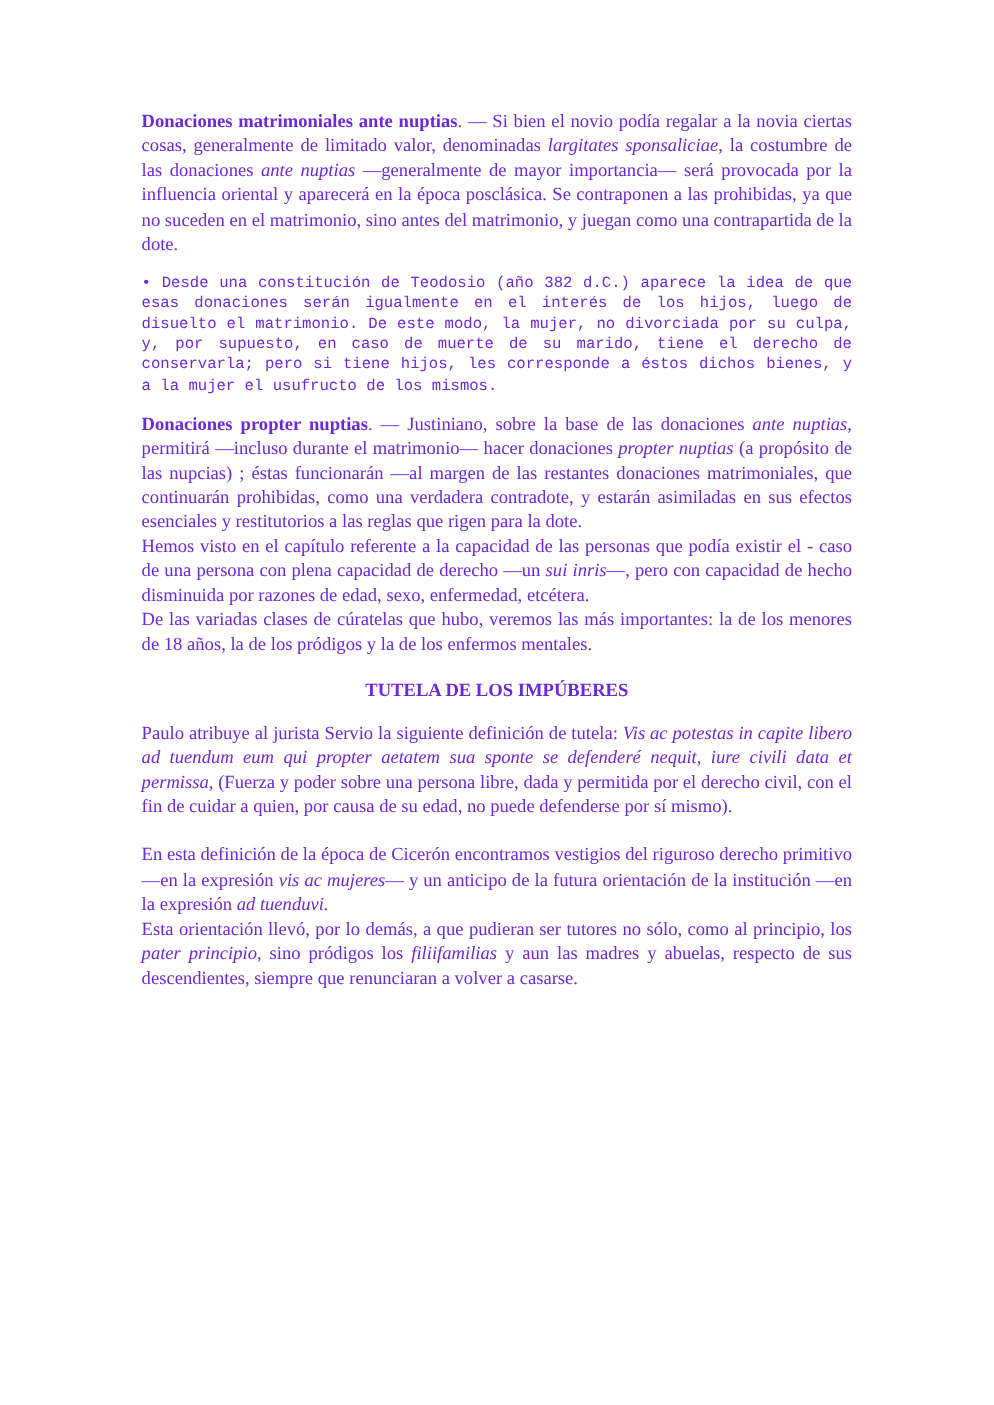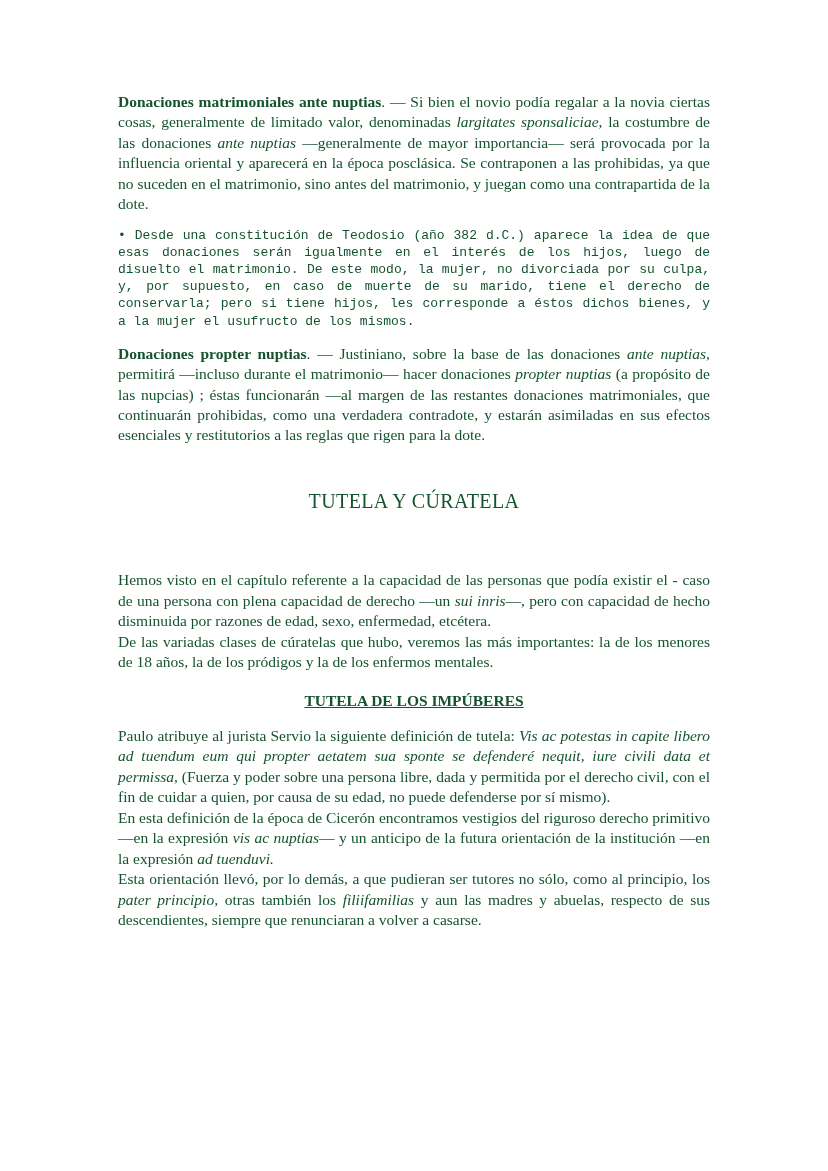--- a/index.html
+++ b/index.html
@@ -6,76 +6,74 @@
     margin: 0;
     padding: 0;
     background: #ffffff;
   }
   .page {
     width: 828px;
     height: 1171px;
     box-sizing: border-box;
     padding: 92px 118px 0 118px;
     background: #ffffff;
-    color: #14532d;
+    color: #6d28d9;
     font-family: "Liberation Serif", "DejaVu Serif", serif;
     font-size: 15.5px;
     line-height: 1.32;
     overflow: hidden;
   }
   p {
     margin: 0;
     text-align: justify;
   }
   .mb-sm { margin-bottom: 12px; }
-  .mb-lg { }
+  .mb-lg { margin-bottom: 20px; }
   .note {
     font-size: 13px;
     line-height: 1.32;
     margin-bottom: 14px;
     font-family: Liberation Mono, monospace;
   }
   .b { font-weight: bold; }
   .i { font-style: italic; }
   .h-main {
     font-size: 20px;
     font-weight: 400;
     text-align: center;
     letter-spacing: 0.4px;
     margin: 42px 0 56px 0;
   }
   .h-sub {
     font-size: 15.5px;
     font-weight: bold;
     text-align: center;
     margin: 18px 0 15px 0;
-    text-decoration: underline;
   }
 </style>
 </head>
 <body>
 
 <div class="page">
 
   <p class="mb-sm"><span class="b">Donaciones matrimoniales ante nuptias</span><span>. — Si bien el novio podía regalar a la novia ciertas cosas, generalmente de limitado valor, denominadas </span><span class="i">largitates sponsaliciae,</span><span> la costumbre de las donaciones </span><span class="i">ante nuptias</span><span> —generalmente de mayor importancia— será provocada por la influencia oriental y aparecerá en la época posclásica. Se contraponen a las prohibidas, ya que no suceden en el matrimonio, sino antes del matrimonio, y juegan como una contrapartida de la dote.</span></p>
 
   <p class="note">• Desde una constitución de Teodosio (año 382 d.C.) aparece la idea de que esas donaciones serán igualmente en el interés de los hijos, luego de disuelto el matrimonio. De este modo, la mujer, no divorciada por su culpa, y, por supuesto, en caso de muerte de su marido, tiene el derecho de conservarla; pero si tiene hijos, les corresponde a éstos dichos bienes, y a la mujer el usufructo de los mismos.</p>
 
   <p><span class="b">Donaciones propter nuptias</span><span>. — Justiniano, sobre la base de las donaciones </span><span class="i">ante nuptias,</span><span> permitirá —incluso durante el matrimonio— hacer donaciones </span><span class="i">propter nuptias</span><span> (a propósito de las nupcias) ; éstas funcionarán —al margen de las restantes donaciones matrimoniales, que continuarán prohibidas, como una verdadera contradote, y estarán asimiladas en sus efectos esenciales y restitutorios a las reglas que rigen para la dote.</span></p>
 
-  <h1 class="h-main">TUTELA Y CÚRATELA</h1>
 
   <p><span>Hemos visto en el capítulo referente a la capacidad de las personas que podía existir el - caso de una persona con plena capacidad de derecho —un </span><span class="i">sui inris</span><span>—, pero con capacidad de hecho disminuida por razones de edad, sexo, enfermedad, etcétera.</span></p>
 
 
 
   <p>De las variadas clases de cúratelas que hubo, veremos las más importantes: la de los menores de 18 años, la de los pródigos y la de los enfermos mentales.</p>
 
 
   <h2 class="h-sub">TUTELA DE LOS IMPÚBERES</h2>
 
   <p class="mb-lg"><span>Paulo atribuye al jurista Servio la siguiente definición de tutela: </span><span class="i">Vis ac potestas in capite libero ad tuendum eum qui propter aetatem sua sponte se defenderé nequit, iure civili data et permissa,</span><span> (Fuerza y poder sobre una persona libre, dada y permitida por el derecho civil, con el fin de cuidar a quien, por causa de su edad, no puede defenderse por sí mismo).</span></p>
 
-  <p><span>En esta definición de la época de Cicerón encontramos vestigios del riguroso derecho primitivo —en la expresión </span><span class="i">vis ac nuptias</span><span>— y un anticipo de la futura orientación de la institución —en la expresión </span><span class="i">ad tuenduvi.</span></p>
+  <p><span>En esta definición de la época de Cicerón encontramos vestigios del riguroso derecho primitivo —en la expresión </span><span class="i">vis ac mujeres</span><span>— y un anticipo de la futura orientación de la institución —en la expresión </span><span class="i">ad tuenduvi.</span></p>
 
-  <p><span>Esta orientación llevó, por lo demás, a que pudieran ser tutores no sólo, como al principio, los </span><span class="i">pater principio,</span><span> otras también los </span><span class="i">filiifamilias</span><span> y aun las madres y abuelas, respecto de sus descendientes, siempre que renunciaran a volver a casarse.</span></p>
+  <p><span>Esta orientación llevó, por lo demás, a que pudieran ser tutores no sólo, como al principio, los </span><span class="i">pater principio,</span><span> sino pródigos los </span><span class="i">filiifamilias</span><span> y aun las madres y abuelas, respecto de sus descendientes, siempre que renunciaran a volver a casarse.</span></p>
 
 </div>
 
 </body></html>

